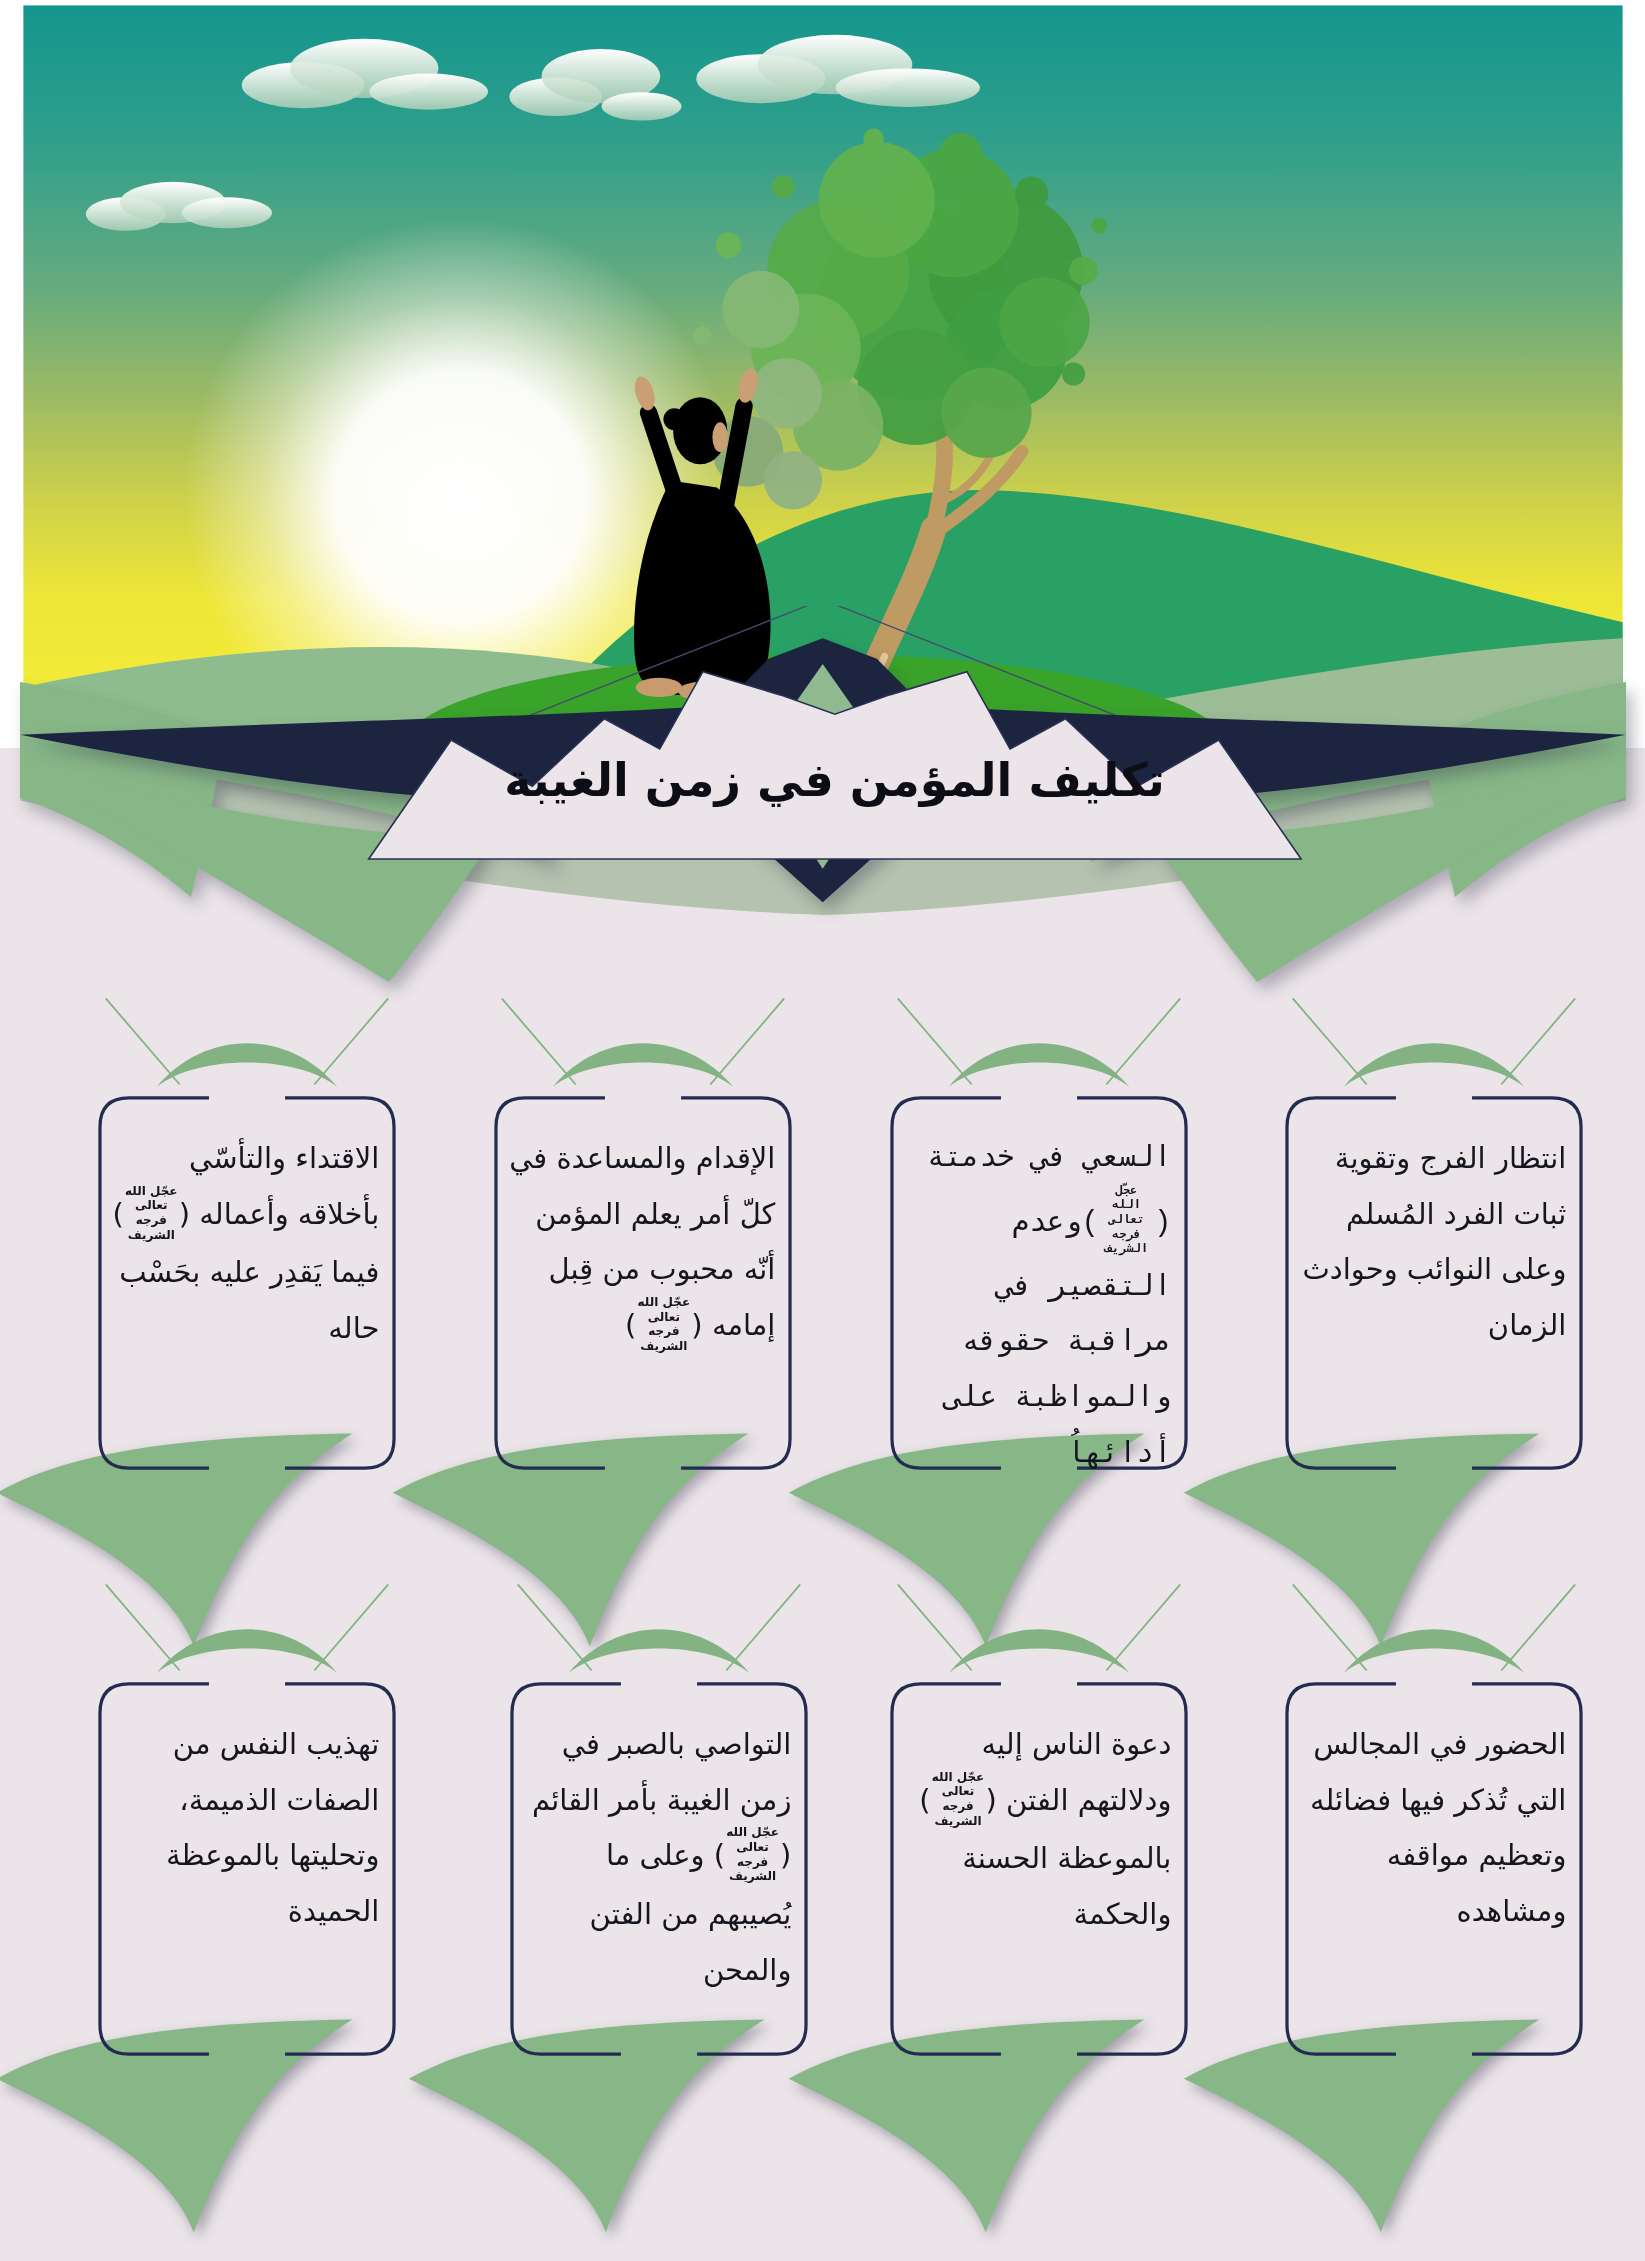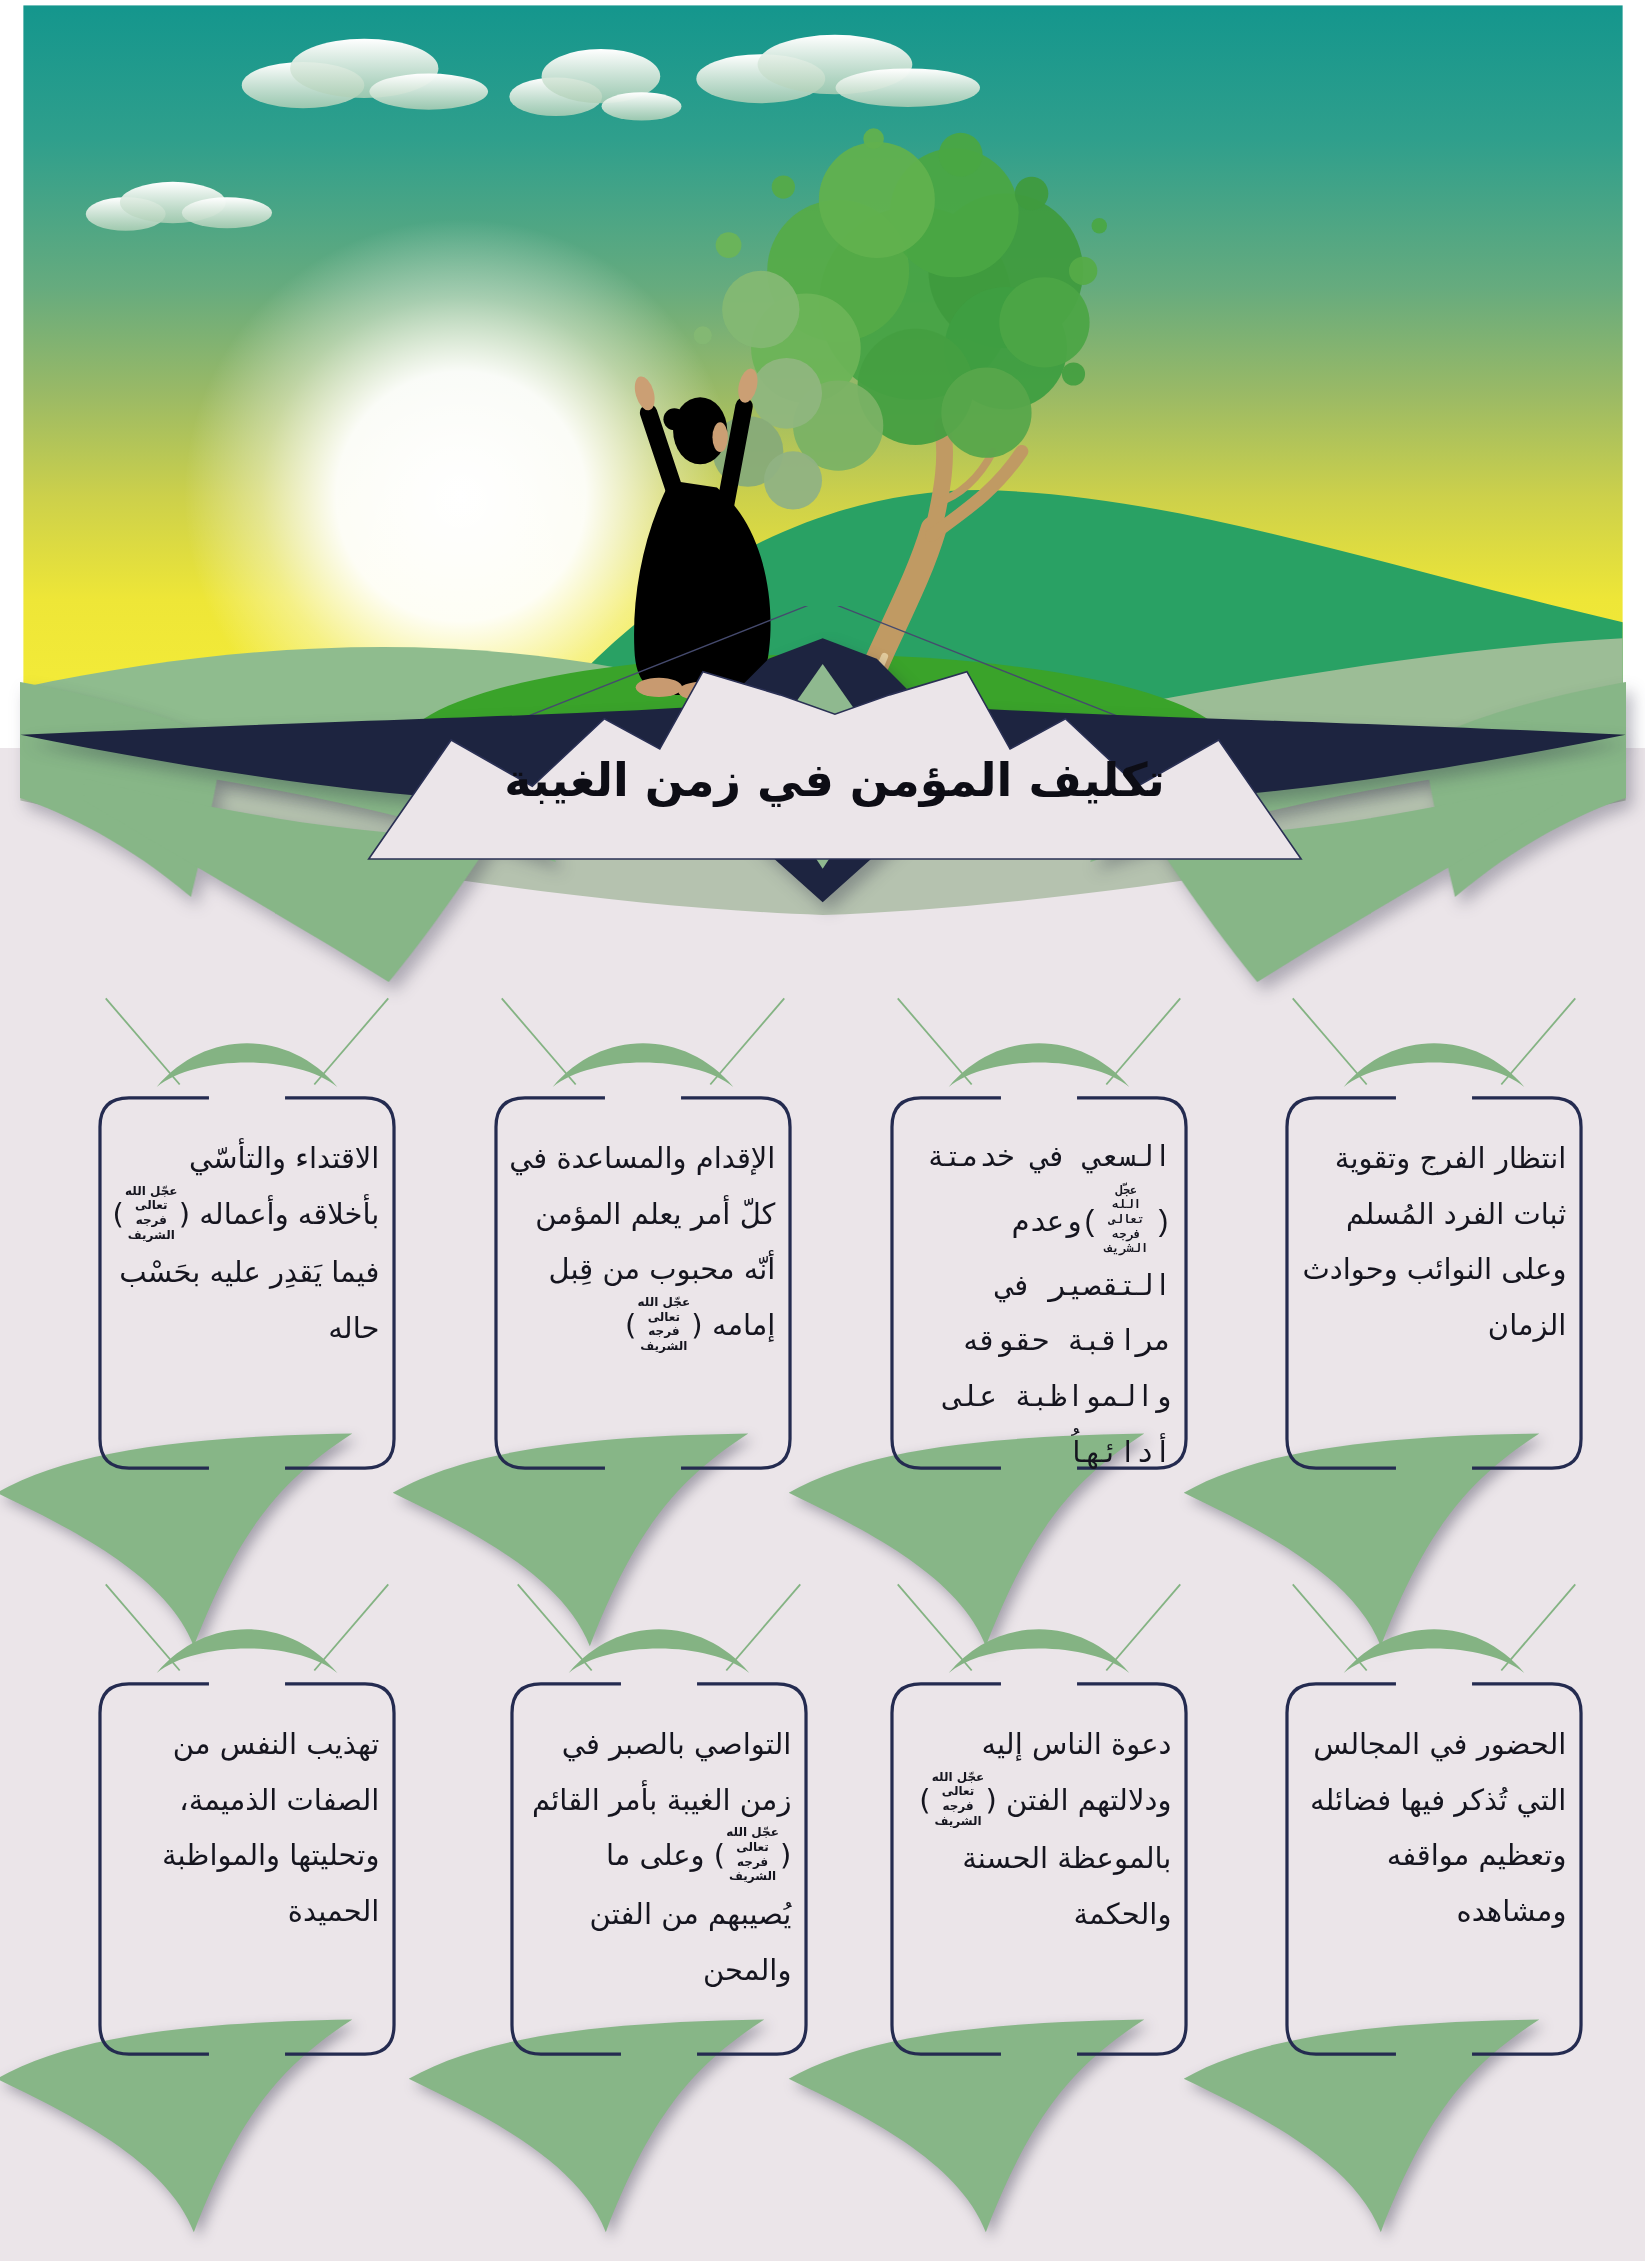--- a/index.html
+++ b/index.html
@@ -297,15 +297,15 @@
   </svg>
   <svg class="wdecor" viewBox="0 0 474 160">
     <path d="M 4,4 L 126,146" stroke="#84b383" stroke-width="3" fill="none"></path>
     <path d="M 470,4 L 348,146" stroke="#84b383" stroke-width="3" fill="none"></path>
     <path d="M 88,150 C 168,54 306,54 386,150 C 320,96 154,96 88,150 Z" fill="#84b383"></path>
   </svg>
   <svg class="frame" viewBox="0 0 474 580">
     <path d="M 178,3 L 54,3 Q 9,3 9,48 L 9,532 Q 9,577 54,577 L 178,577" fill="none" stroke="#242b50" stroke-width="5"></path>
     <path d="M 296,3 L 420,3 Q 465,3 465,48 L 465,532 Q 465,577 420,577 L 296,577" fill="none" stroke="#242b50" stroke-width="5"></path>
   </svg>
-  <div class="card-text"><span>تهذيب النفس من الصفات الذميمة، وتحليتها والمواظبة الحميدة</span></div>
+  <div class="card-text"><span>تهذيب النفس من الصفات الذميمة، وتحليتها بالموعظة الحميدة</span></div>
 </div>
 
 
 </body></html>

